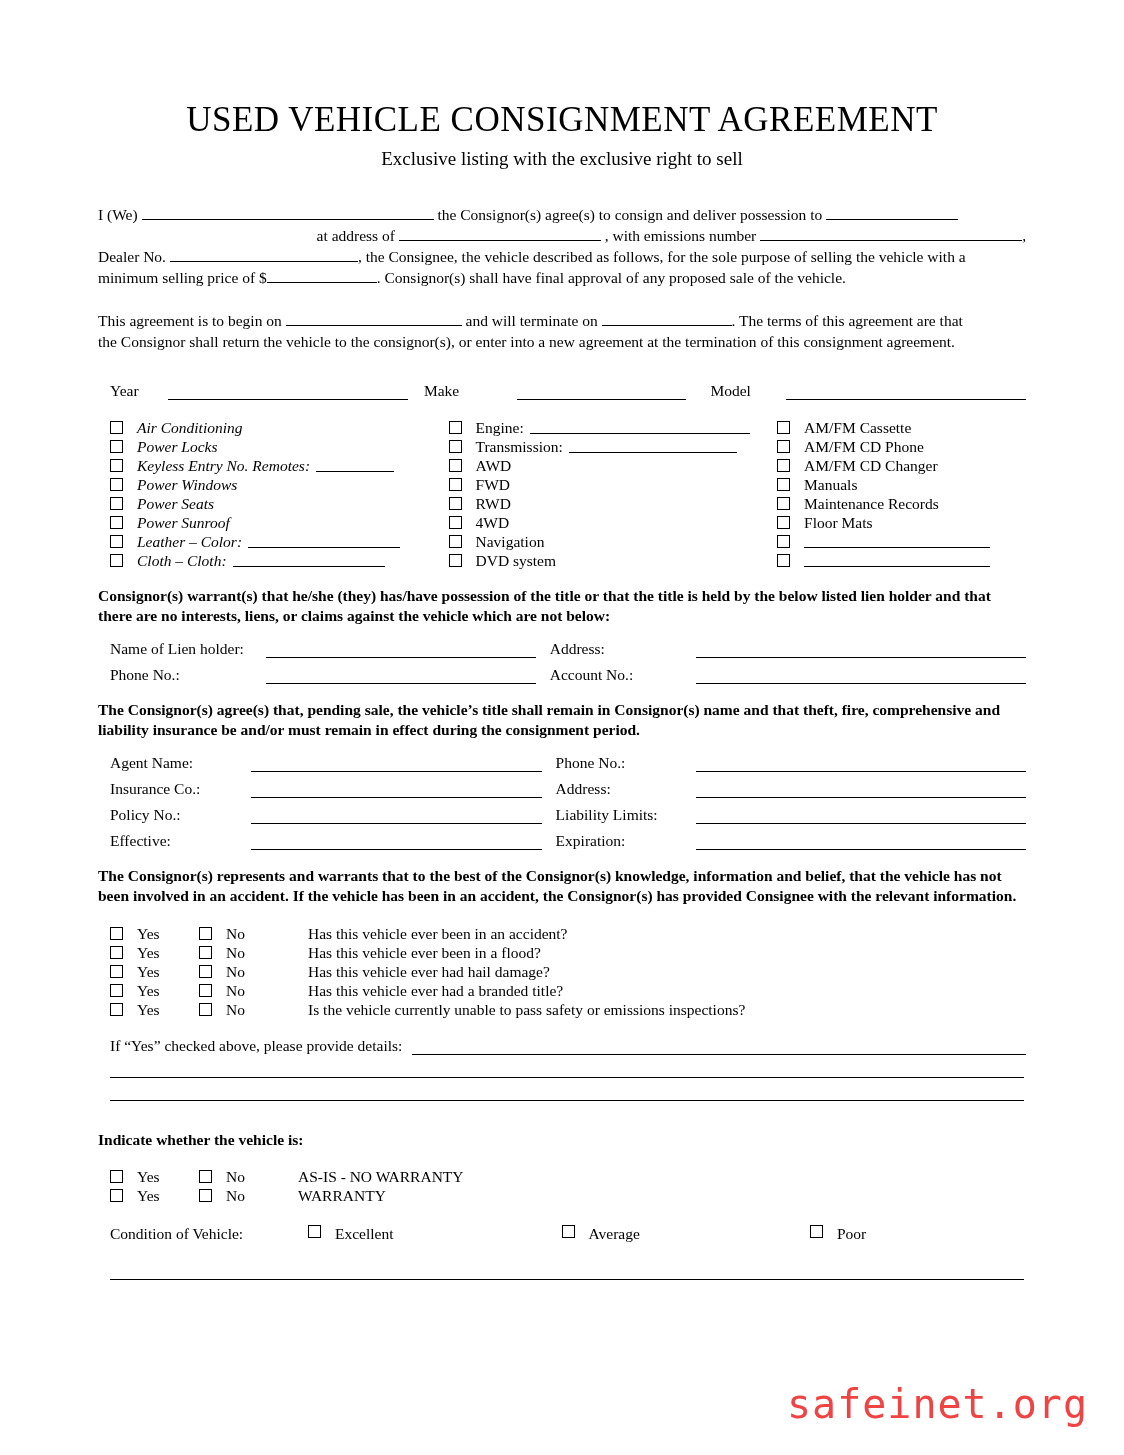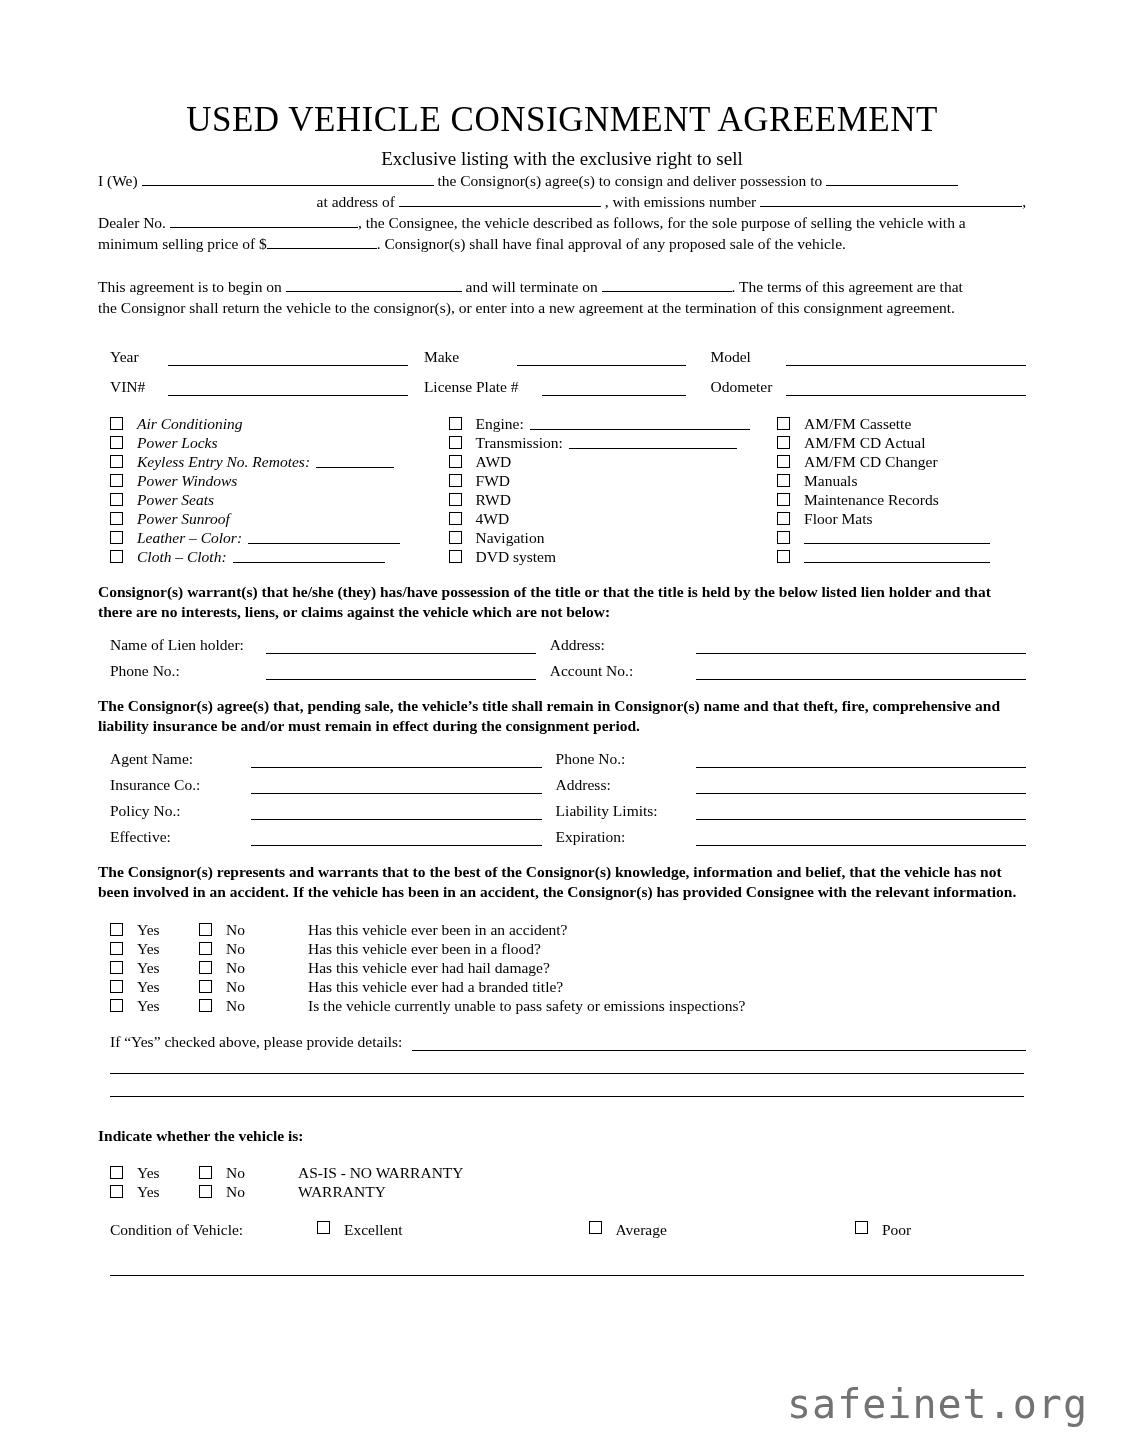--- a/index.html
+++ b/index.html
@@ -35,20 +35,21 @@
     font-size: 35px;
     letter-spacing: 0.5px;
     margin-top: 100px;
     font-weight: normal;
     font-family: "Liberation Serif", serif;
   }
   .doc-subtitle {
     text-align: center;
     font-size: 19px;
     margin-top: 8px;
+    margin-bottom: 34px;
   }
 
   
   .intro {
     font-size: 15.5px;
     line-height: 21px;
   }
   .intro .ln {
     display: block;
     white-space: nowrap;
@@ -187,21 +188,20 @@
     margin-top: 18px;
     margin-left: 12px;
     font-size: 15.5px;
   }
   .cond {
     margin-top: 20px;
     margin-left: 12px;
     display: flex;
     align-items: center;
     font-size: 15.5px;
-    gap: 9px;
   }
   .cond-label { width: 198px; }
   .cond-opt { display: flex; }
   .cond-gap1 { width: 168px; }
   .cond-gap2 { width: 170px; }
 
   .work-row {
     margin-top: 16px;
     margin-left: 12px;
     display: flex;
@@ -209,21 +209,21 @@
     font-size: 15.5px;
   }
   .work-line { border-bottom: 1px solid #000; height: 14px; flex: 1; margin-left: 10px; }
 
   .watermark {
     position: absolute;
     right: 36px;
     bottom: 28px;
     font-family: "DejaVu Sans Mono", monospace;
     font-size: 40px;
-    color: #737373;
+    color: #ef4444;
     letter-spacing: 1px;
   }
 </style>
 </head>
 <body>
 
 <div class="page">
   <div class="content">
 
     <div class="doc-title">USED VEHICLE CONSIGNMENT AGREEMENT</div>
@@ -263,28 +263,20 @@
 
     <div class="vehicle">
       <div class="vrow">
         <span class="vlabel" style="width:56px">Year</span>
         <span class="vline c1"></span>
         <span class="vlabel" style="width:96px;margin-left:16px">Make</span>
         <span class="vline" style="width:192px"></span>
         <span class="vlabel" style="width:76px;margin-left:24px">Model</span>
         <span class="vline" style="width:272px"></span>
       </div>
-      <div class="vrow">
-        <span class="vlabel" style="width:56px">VIN#</span>
-        <span class="vline c1"></span>
-        <span class="vlabel" style="width:125px;margin-left:16px">License Plate #</span>
-        <span class="vline" style="width:163px"></span>
-        <span class="vlabel" style="width:76px;margin-left:24px">Odometer</span>
-        <span class="vline" style="width:272px"></span>
-      </div>
     </div>
 
     <div class="options">
       <div class="optcol colA">
         <div class="optrow">
             <span class="cbox"></span>
             <span>Air Conditioning</span>
           </div>
         <div class="optrow">
             <span class="cbox"></span>
@@ -354,21 +346,21 @@
             <span>DVD system</span>
           </div>
       </div>
       <div class="optcol colC">
         <div class="optrow">
             <span class="cbox"></span>
             <span>AM/FM Cassette</span>
           </div>
         <div class="optrow">
             <span class="cbox"></span>
-            <span>AM/FM CD Actual</span>
+            <span>AM/FM CD Phone</span>
           </div>
         <div class="optrow">
             <span class="cbox"></span>
             <span>AM/FM CD Changer</span>
           </div>
         <div class="optrow">
             <span class="cbox"></span>
             <span>Manuals</span>
           </div>
         <div class="optrow">

